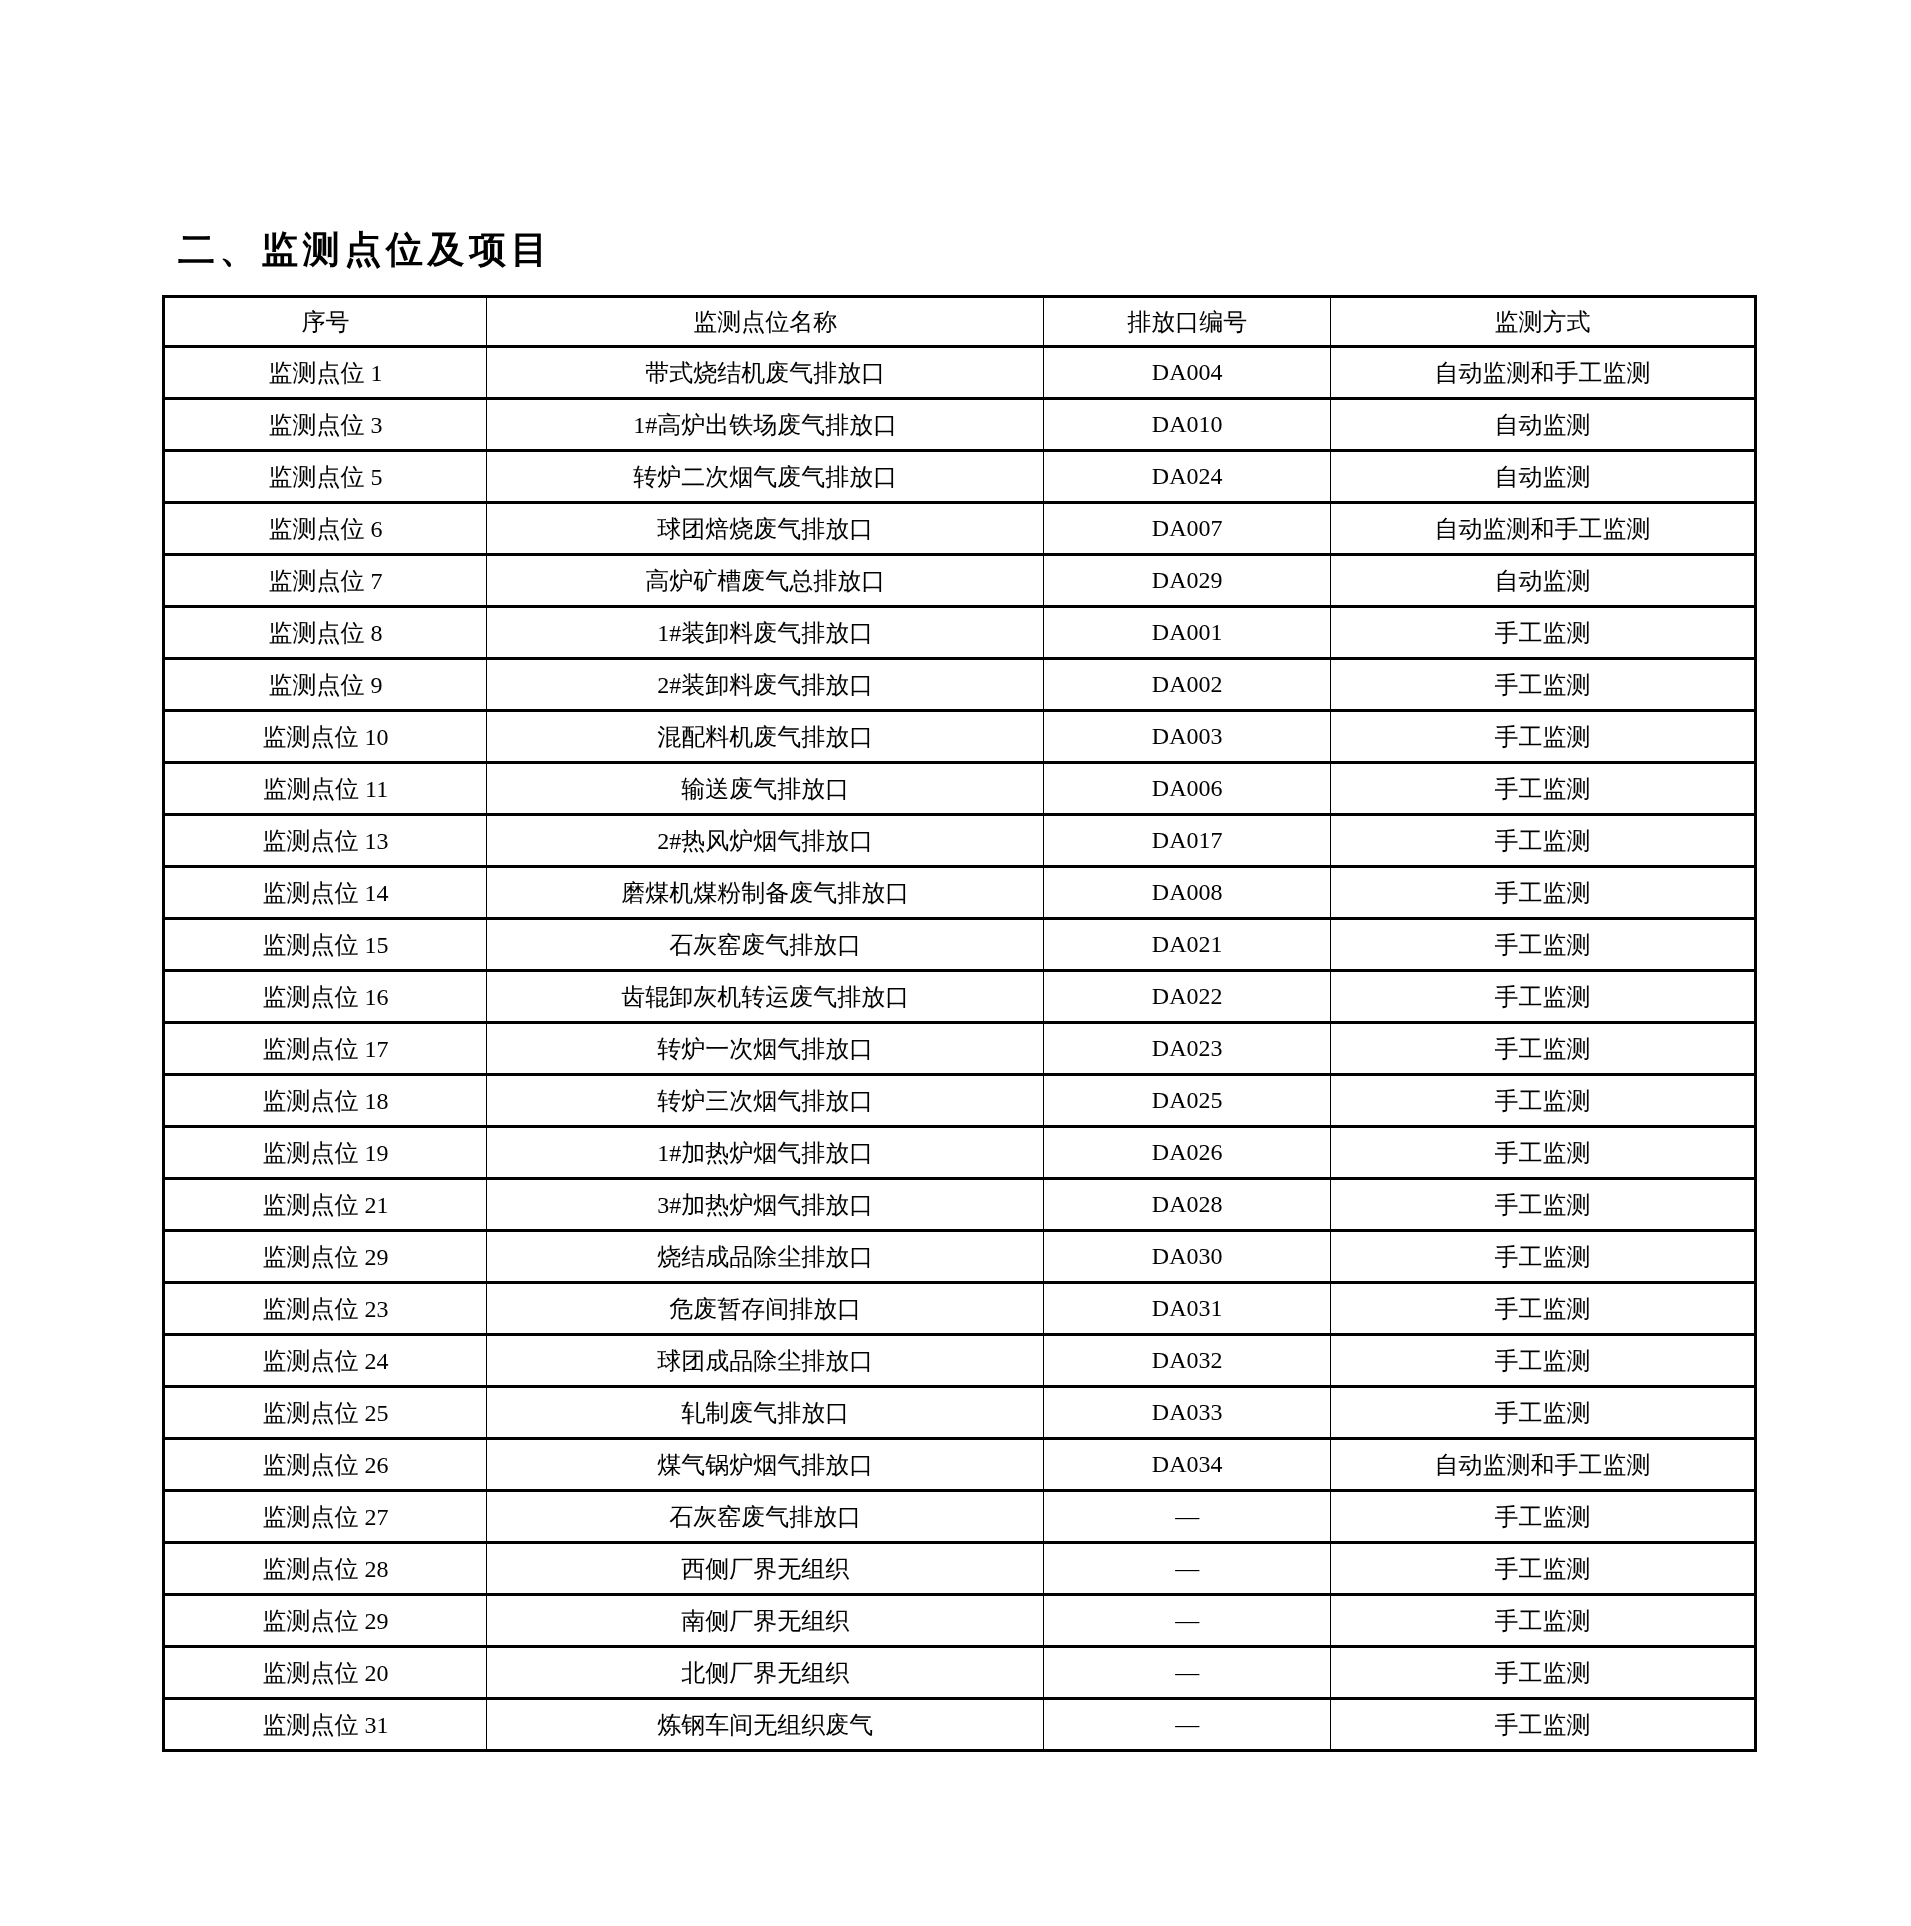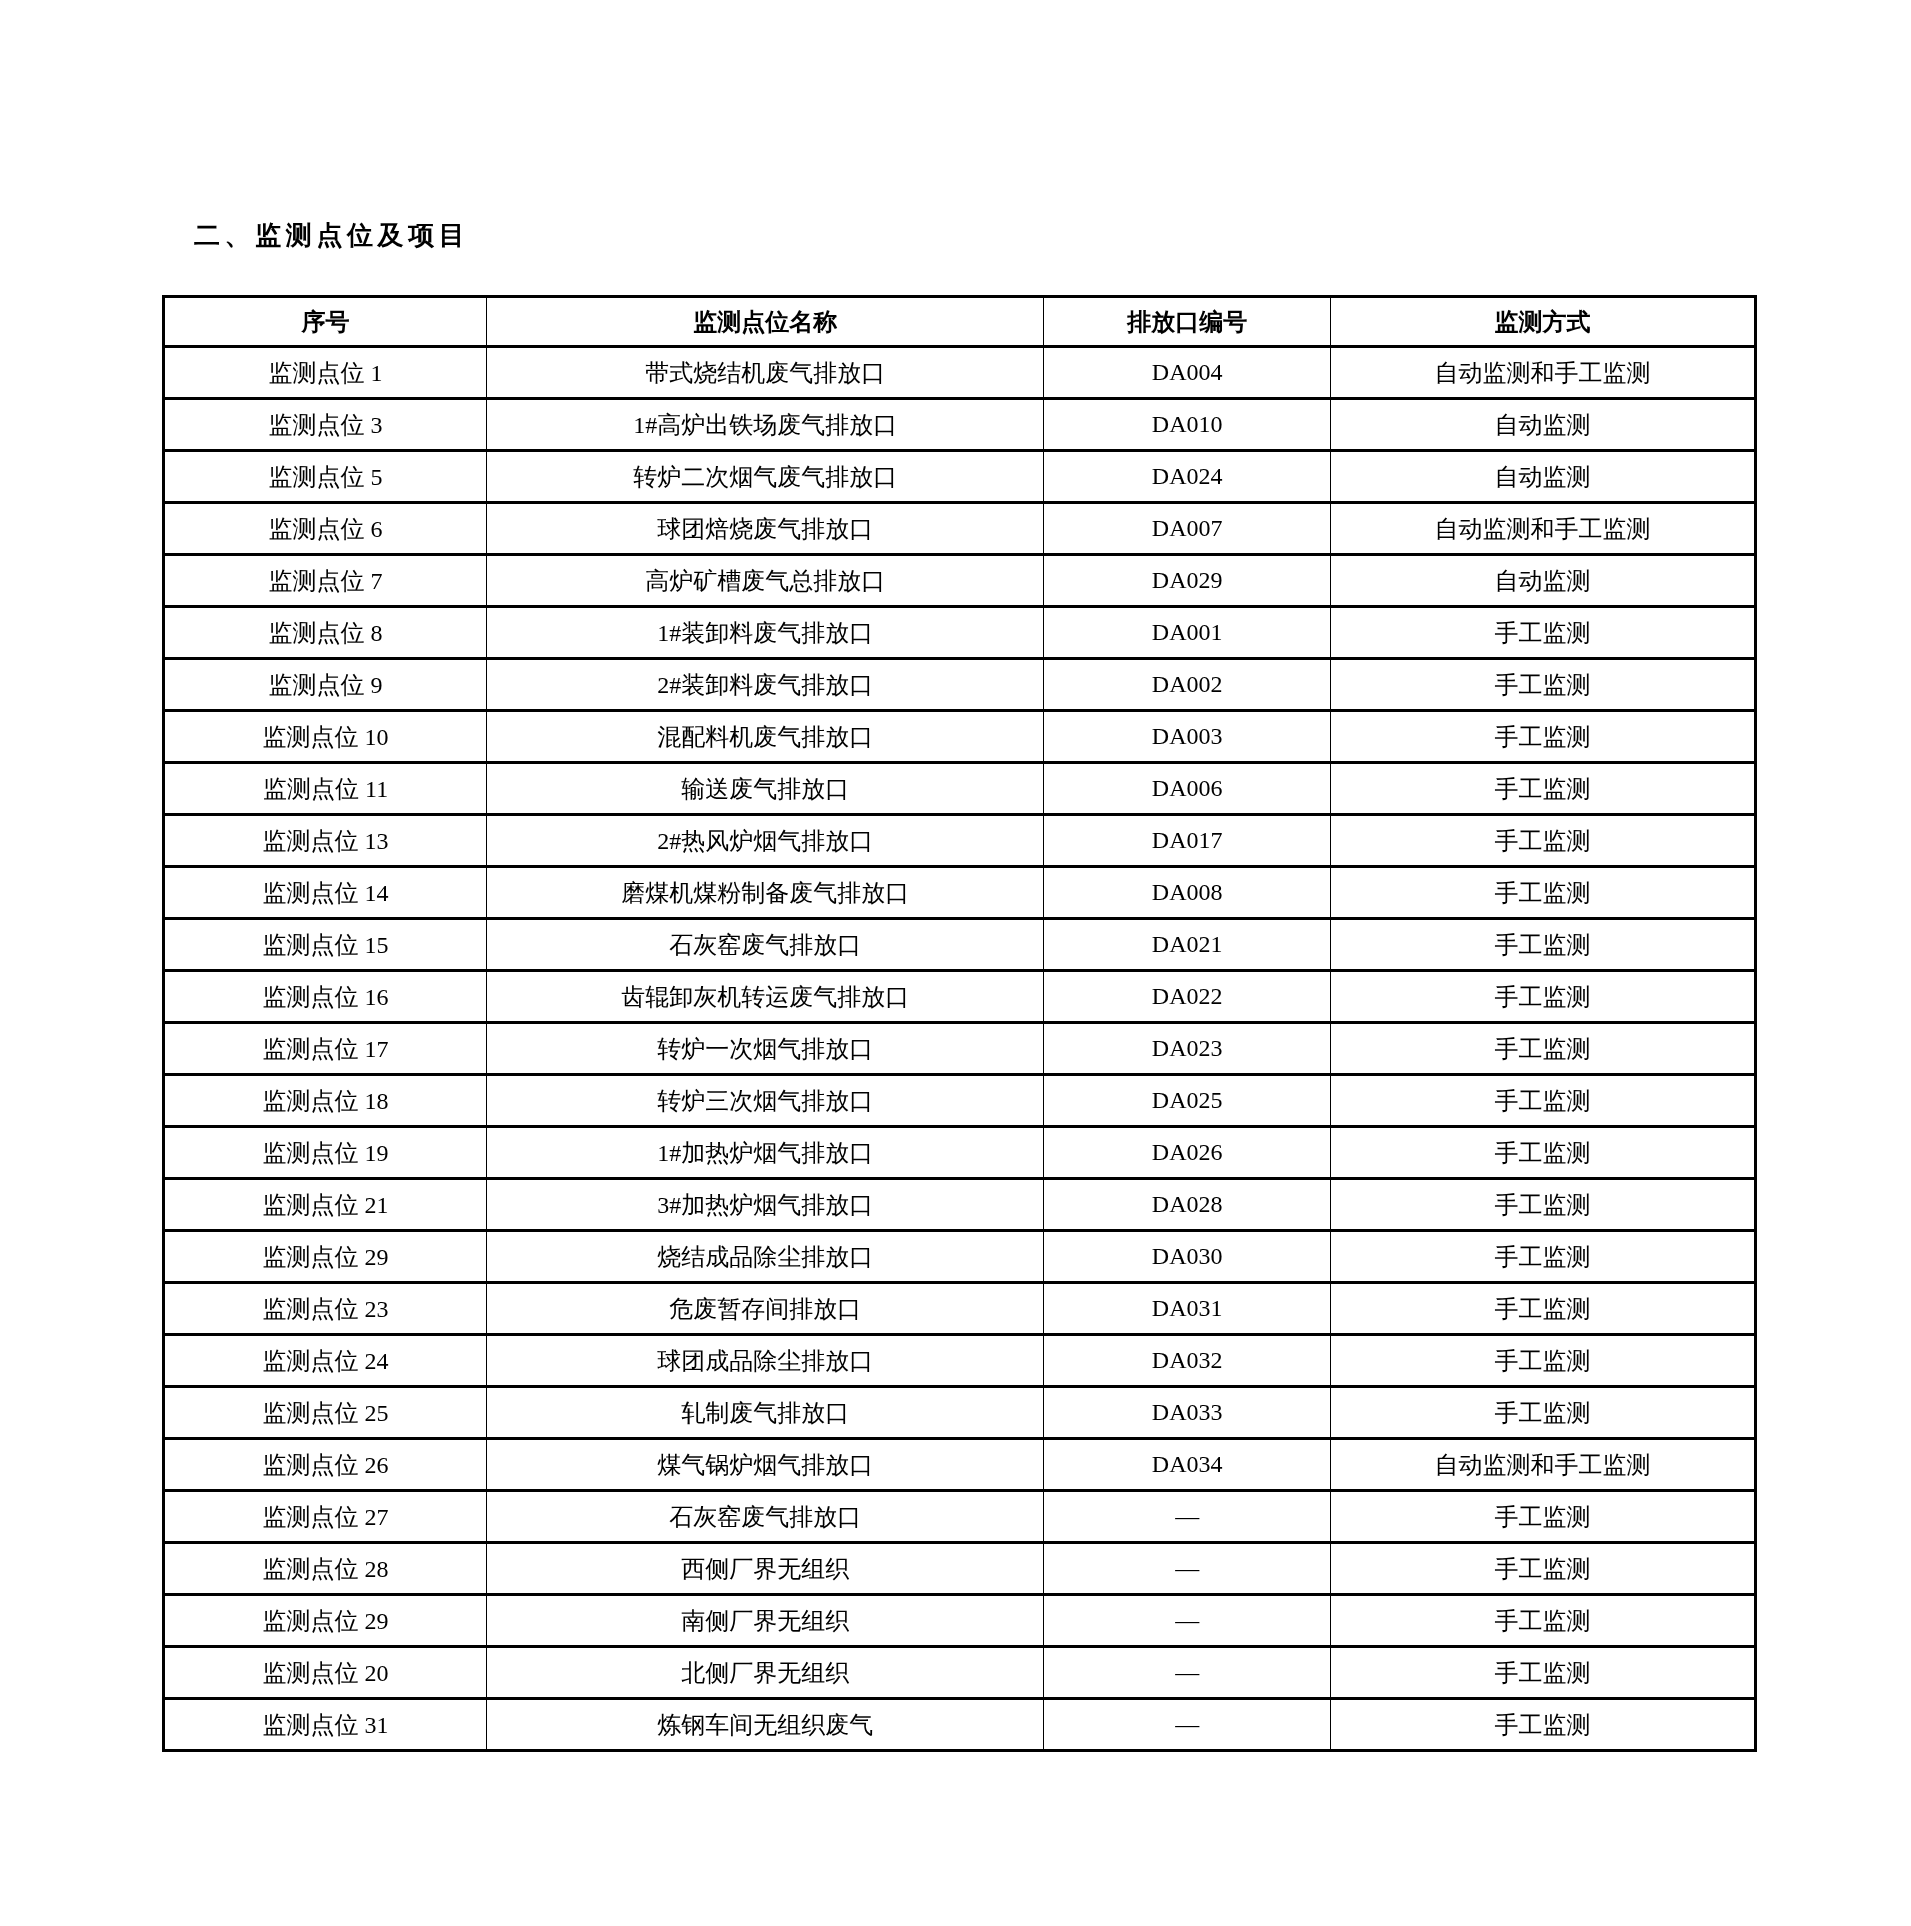--- a/index.html
+++ b/index.html
@@ -15,26 +15,25 @@
   .page {
     position: absolute;
     left: 0; top: 0;
     width: 1911px;
     height: 2703px;
     background: #ffffff;
   }
   .section-title {
     position: absolute;
     left: 178px;
-    top: 218px;
-    font-size: 26px;
+    top: 225px;
+    font-size: 37px;
     font-weight: bold;
     letter-spacing: 4.6px;
     white-space: nowrap;
-    margin-left: 16px;
   }
   table.monitoring-table {
     position: absolute;
     left: 162px;
     top: 295px;
     width: 1595px;
     border-collapse: collapse;
     table-layout: fixed;
     background: #fff;
   }
@@ -50,21 +49,20 @@
     font-weight: normal;
     padding: 0;
     overflow: hidden;
     white-space: nowrap;
   }
   table.monitoring-table {
     border: 3.5px solid #000;
   }
   table.monitoring-table th {
     height: 47px;
-    font-weight: bold;
   }
   table.monitoring-table td {
     height: 49px;
   }
 </style>
 </head>
 <body>
 
 <div class="page">
 

